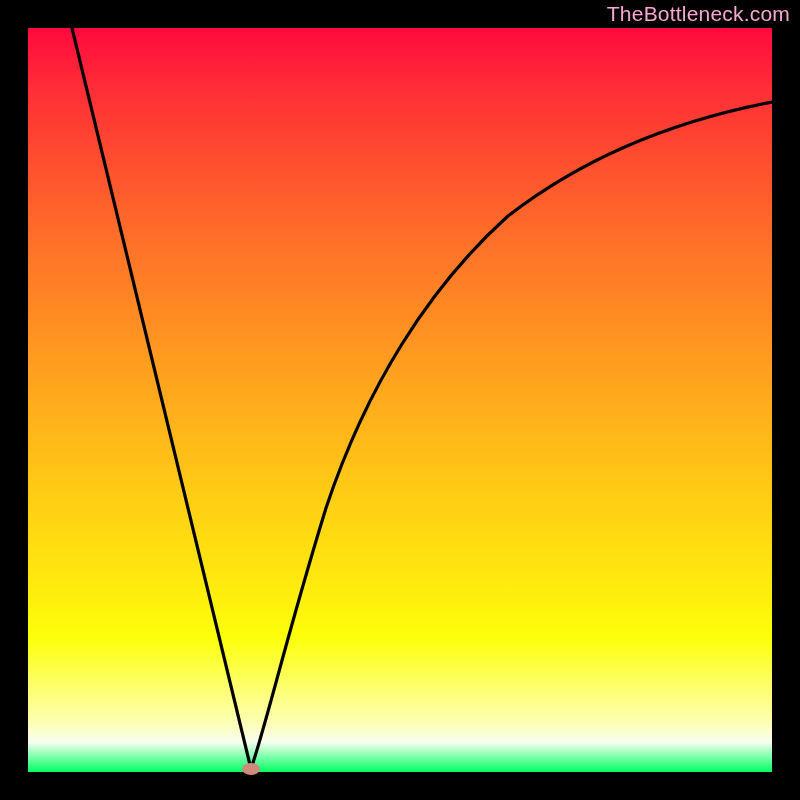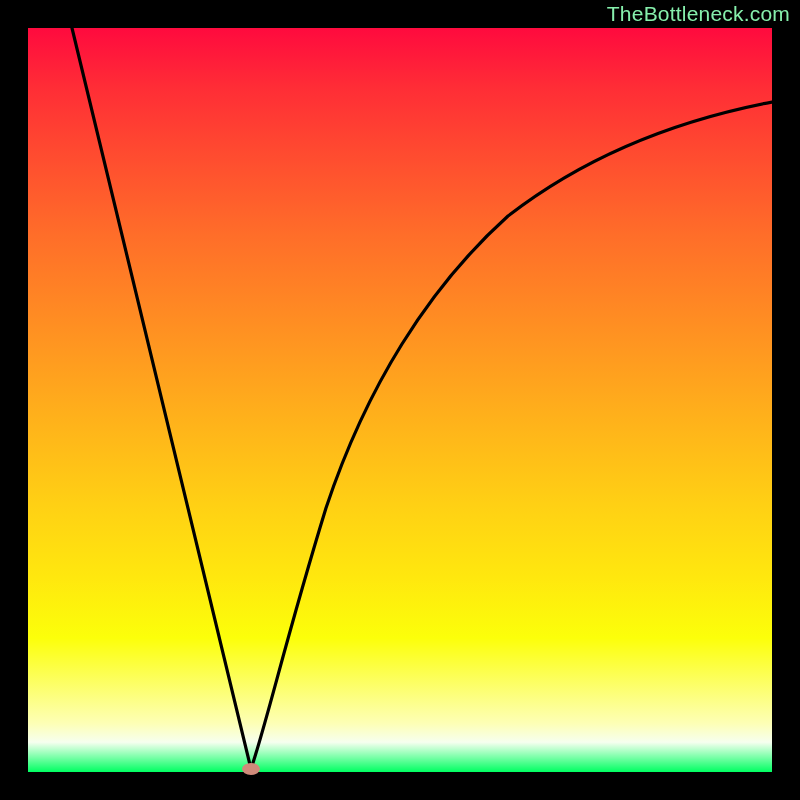--- a/index.html
+++ b/index.html
@@ -35,21 +35,21 @@
       #fcff0a 82%,
       #fdffb6 93.5%,
       #f6ffef 96%,
       #00ff62 100%
     );
   }
   .watermark {
     position: absolute;
     top: 2px;
     right: 10px;
-    color: #86efac;
+    color: #f9a8d4;
     font-size: 21px;
     font-weight: 500;
     letter-spacing: 0.2px;
     user-select: none;
   }
   svg.curve {
     position: absolute;
     left: 0;
     top: 0;
     width: 744px;

